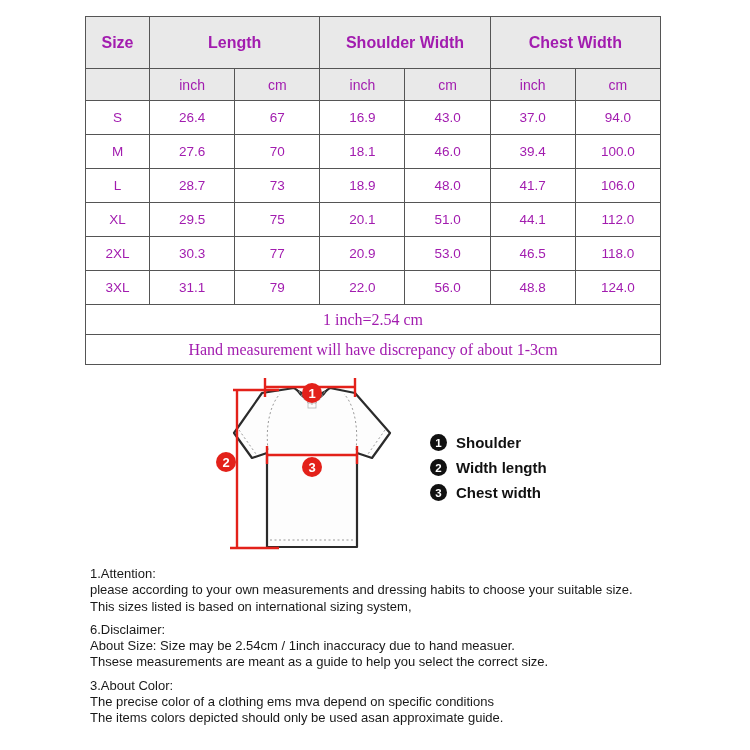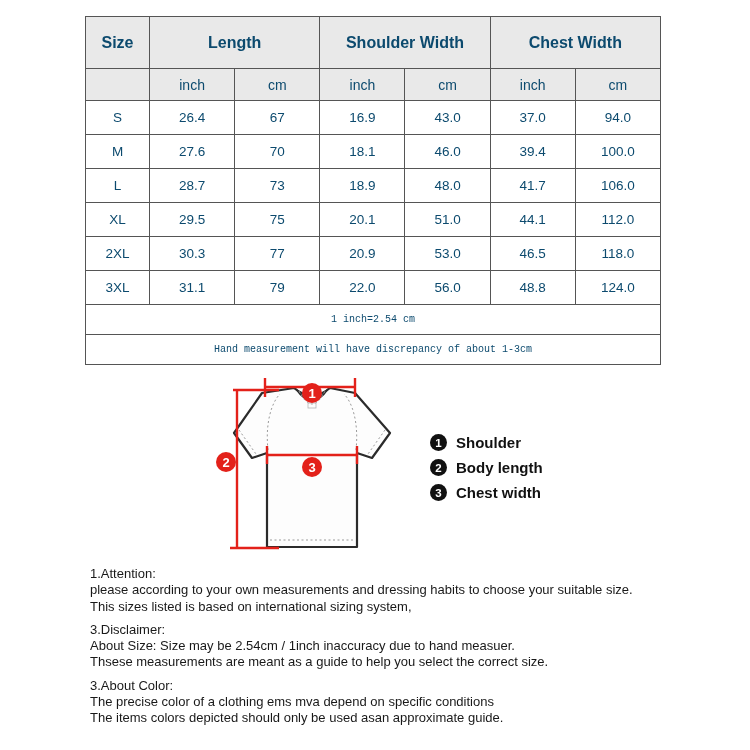--- a/index.html
+++ b/index.html
@@ -6,26 +6,26 @@
   html,body { width:750px; height:750px; background:#ffffff;
     font-family:"Liberation Sans", sans-serif; color:#1c1c1c; }
   .page { position:relative; width:750px; height:750px; background:#fff; overflow:hidden; }
 
   
   .table-wrap { position:absolute; left:85px; top:16px; width:576px; }
   table.size-chart { width:100%; border-collapse:collapse; table-layout:fixed; }
   table.size-chart col.c-size { width:64px; }
   table.size-chart th, table.size-chart td {
     border:1px solid #555; text-align:center; vertical-align:middle;
-    font-size:13.5px; color:#0c4a6e; background:#fff; overflow:hidden;
+    font-size:13.5px; color:#a21caf; background:#fff; overflow:hidden;
   }
   tr.hdr-main th { height:52px; background:#e9e9e9; font-size:16px; font-weight:bold; }
   tr.hdr-units th { height:32px; background:#e9e9e9; font-size:14px; font-weight:normal; }
   tr.data-row td { height:34px; }
-  tr.note-row td { height:30px; font-family:Liberation Mono, monospace; font-size:10px; }
+  tr.note-row td { height:30px; font-family:Liberation Serif, serif; font-size:16px; }
 
   
   .diagram { position:absolute; left:212px; top:370px; width:200px; height:195px; }
   .legend { position:absolute; left:430px; top:430px; }
   .legend-item { display:flex; align-items:center; height:25px; }
   .legend-bullet { width:17px; height:17px; border-radius:50%; background:#111; color:#fff;
     font-size:11.5px; font-weight:bold; display:inline-flex; align-items:center;
     justify-content:center; margin-right:9px; flex:0 0 17px; }
   .legend-label { font-size:15px; font-weight:700; color:#111; }
 
@@ -179,36 +179,36 @@
     </g>
   </svg>
 
   <div class="legend">
     <div class="legend-item">
       <span class="legend-bullet">1</span>
       <span class="legend-label">Shoulder</span>
     </div>
     <div class="legend-item">
       <span class="legend-bullet">2</span>
-      <span class="legend-label">Body length</span>
+      <span class="legend-label">Width length</span>
     </div>
     <div class="legend-item">
       <span class="legend-bullet">3</span>
       <span class="legend-label">Chest width</span>
     </div>
   </div>
 
   <div class="sections">
     <div class="section">
       <div>1.Attention:</div>
       <div>please according to your own measurements and dressing habits to choose your suitable size.</div>
       <div>This sizes listed is based on international sizing system,</div>
     </div>
     <div class="section">
-      <div>3.Disclaimer:</div>
+      <div>6.Disclaimer:</div>
       <div>About Size: Size may be 2.54cm / 1inch inaccuracy due to hand measuer.</div>
       <div>Thsese measurements are meant as a guide to help you select the correct size.</div>
     </div>
     <div class="section">
       <div>3.About Color:</div>
       <div>The precise color of a clothing ems mva depend on specific conditions</div>
       <div>The items colors depicted should only be used asan approximate guide.</div>
     </div>
   </div>
 

